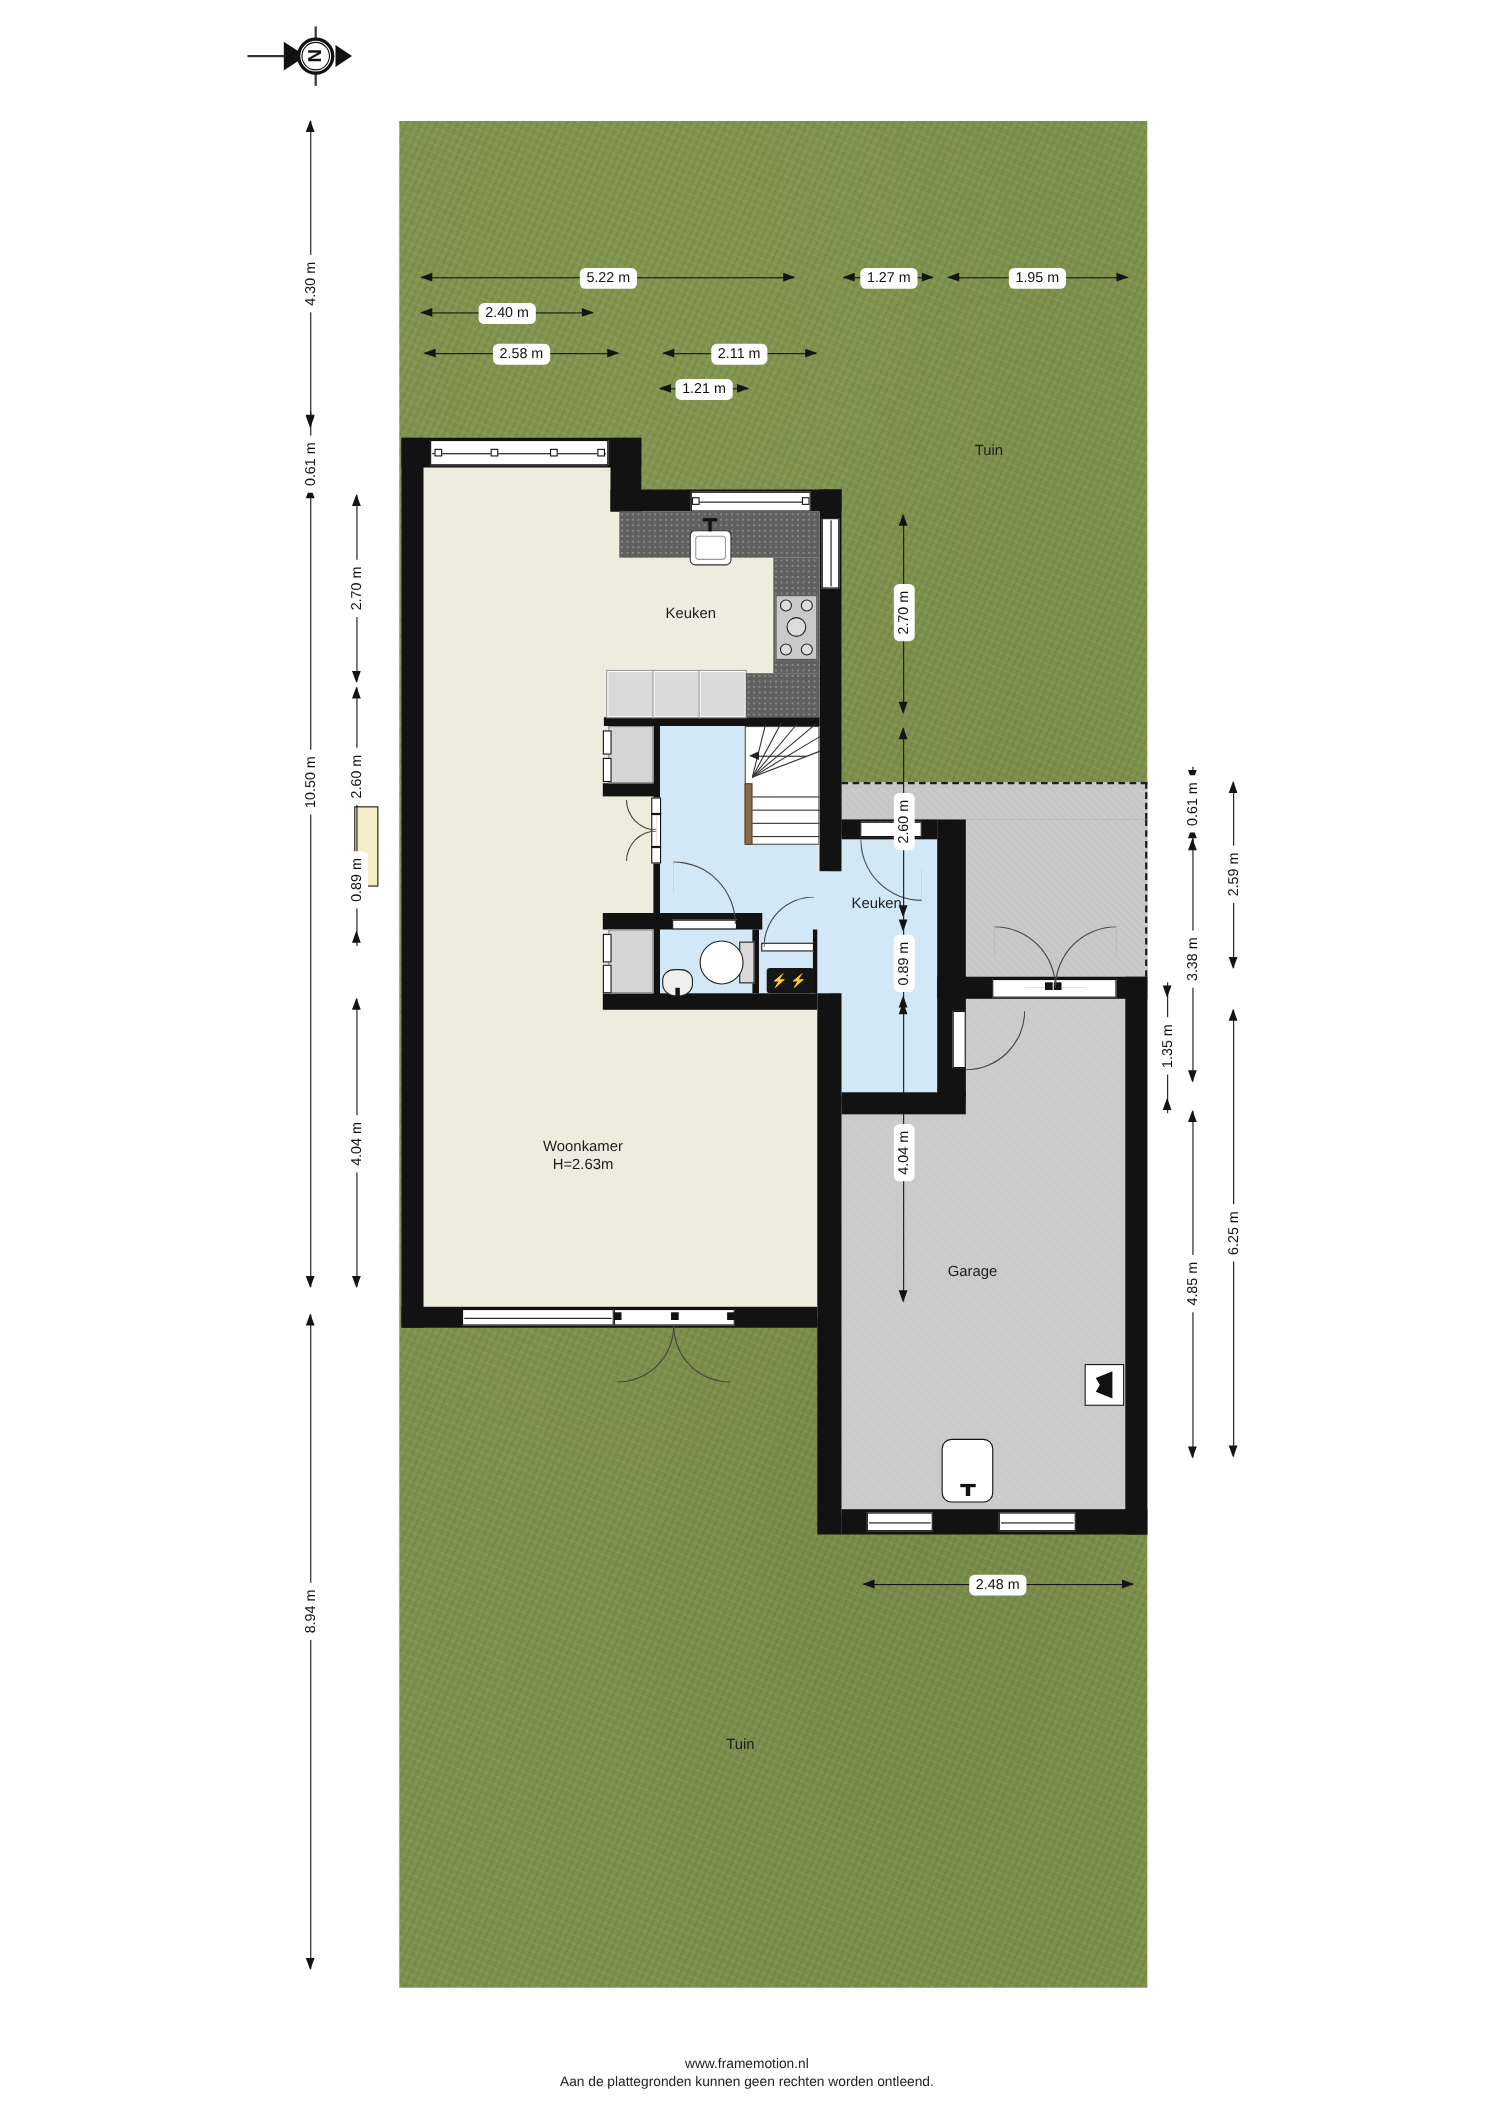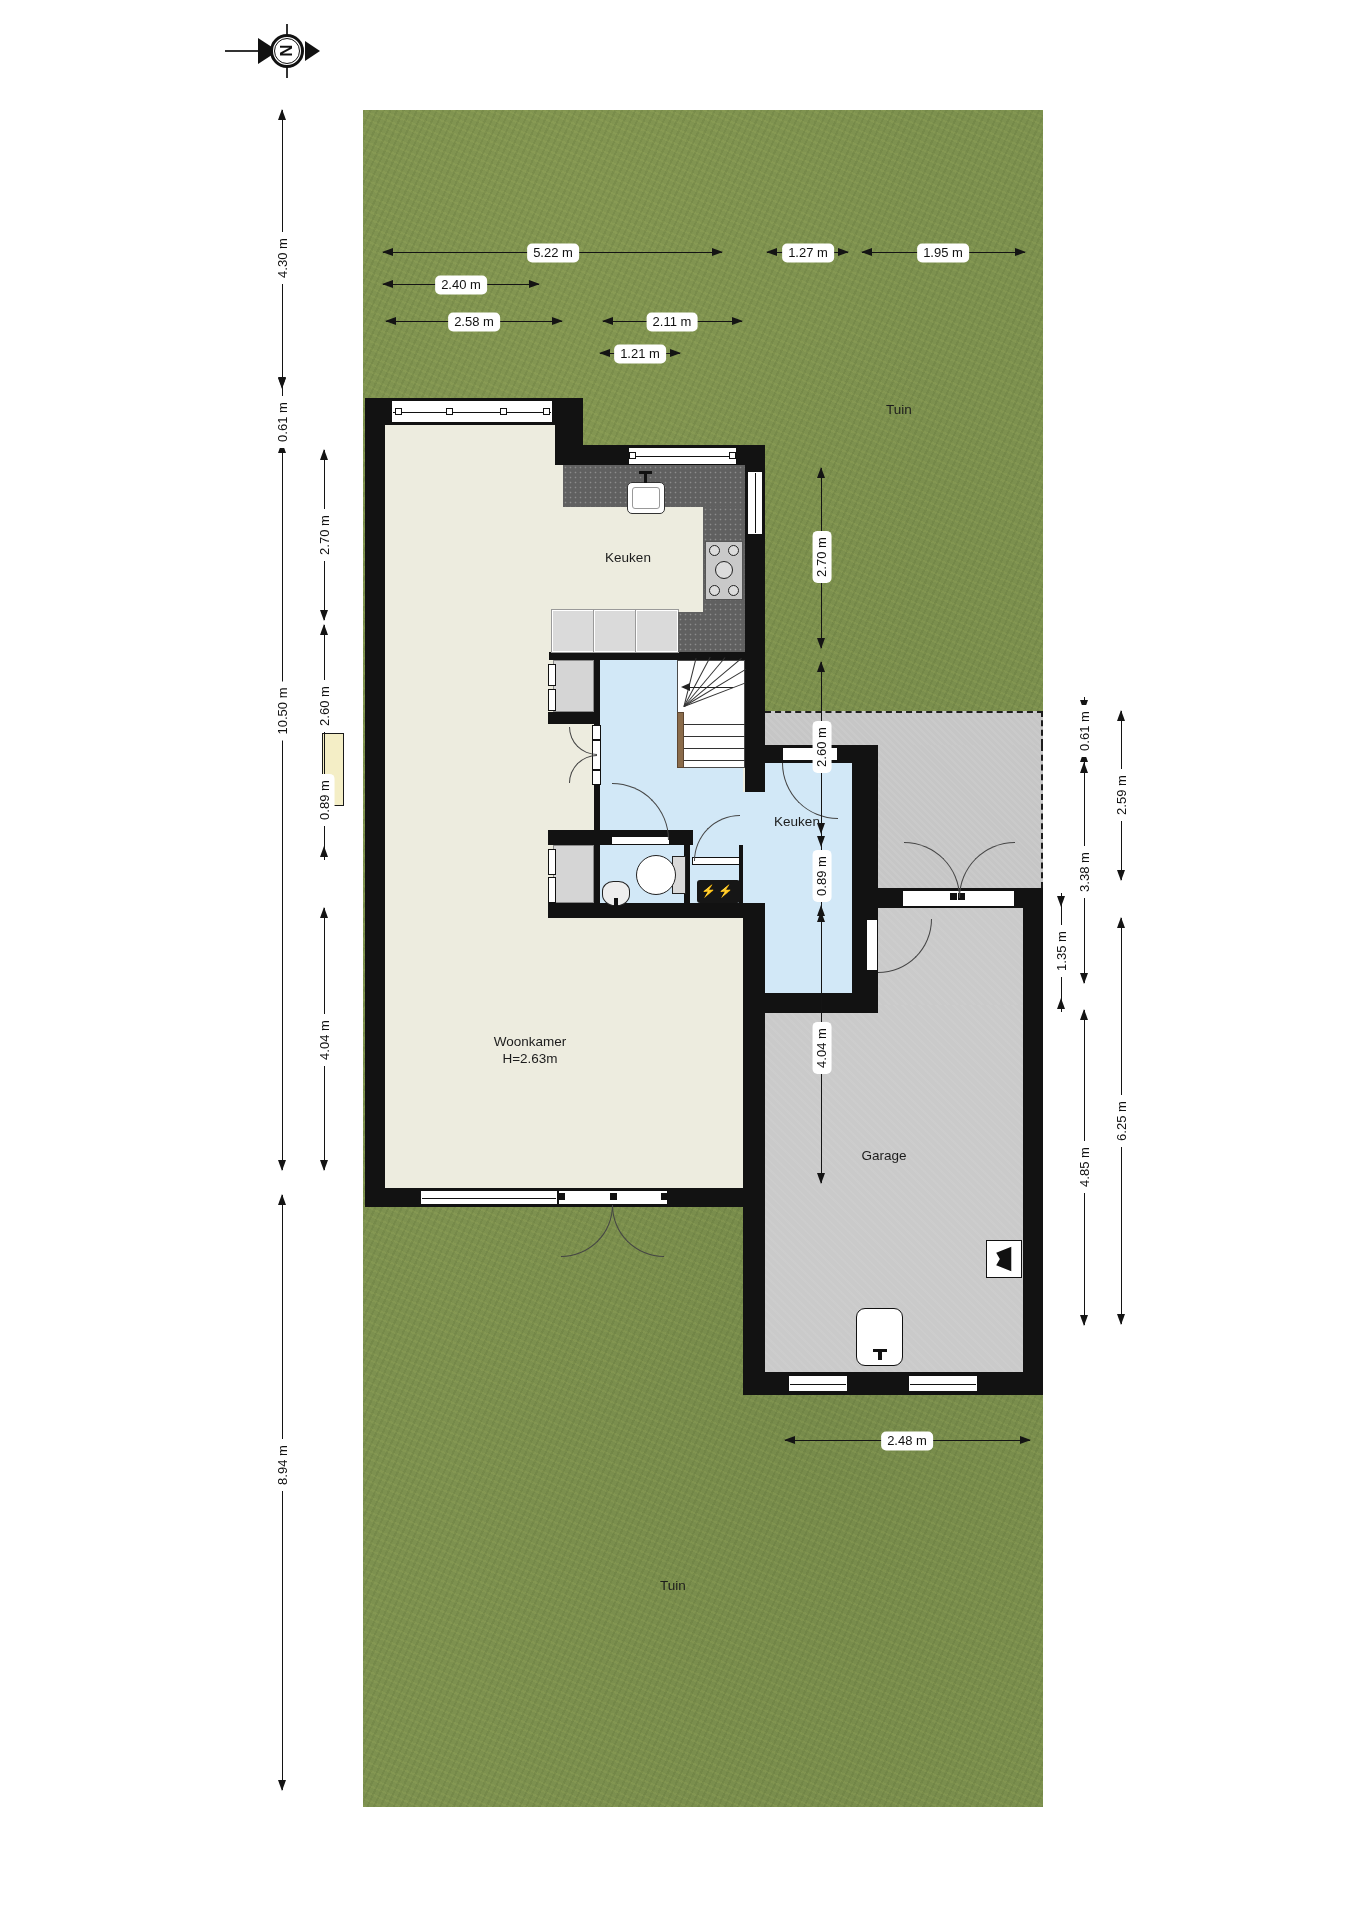--- a/index.html
+++ b/index.html
@@ -290,15 +290,17 @@
   <div class="roomlab" style="left:628px;top:558px">Keuken</div>
   <div class="roomlab" style="left:797px;top:822px">Keuken</div>
   <div class="roomlab" style="left:530px;top:1051px">
     <span>Woonkamer</span><br>
     <span>H=2.63m</span>
   </div>
   <div class="roomlab" style="left:884px;top:1156px">Garage</div>
   <div class="roomlab" style="left:673px;top:1586px">Tuin</div>
 
   <div class="footer" style="top:1868px">
+    <div>www.framemotion.nl</div>
+    <div>Aan de plattegronden kunnen geen rechten worden ontleend.</div>
   </div>
 
 </div>
 
 </body></html>

